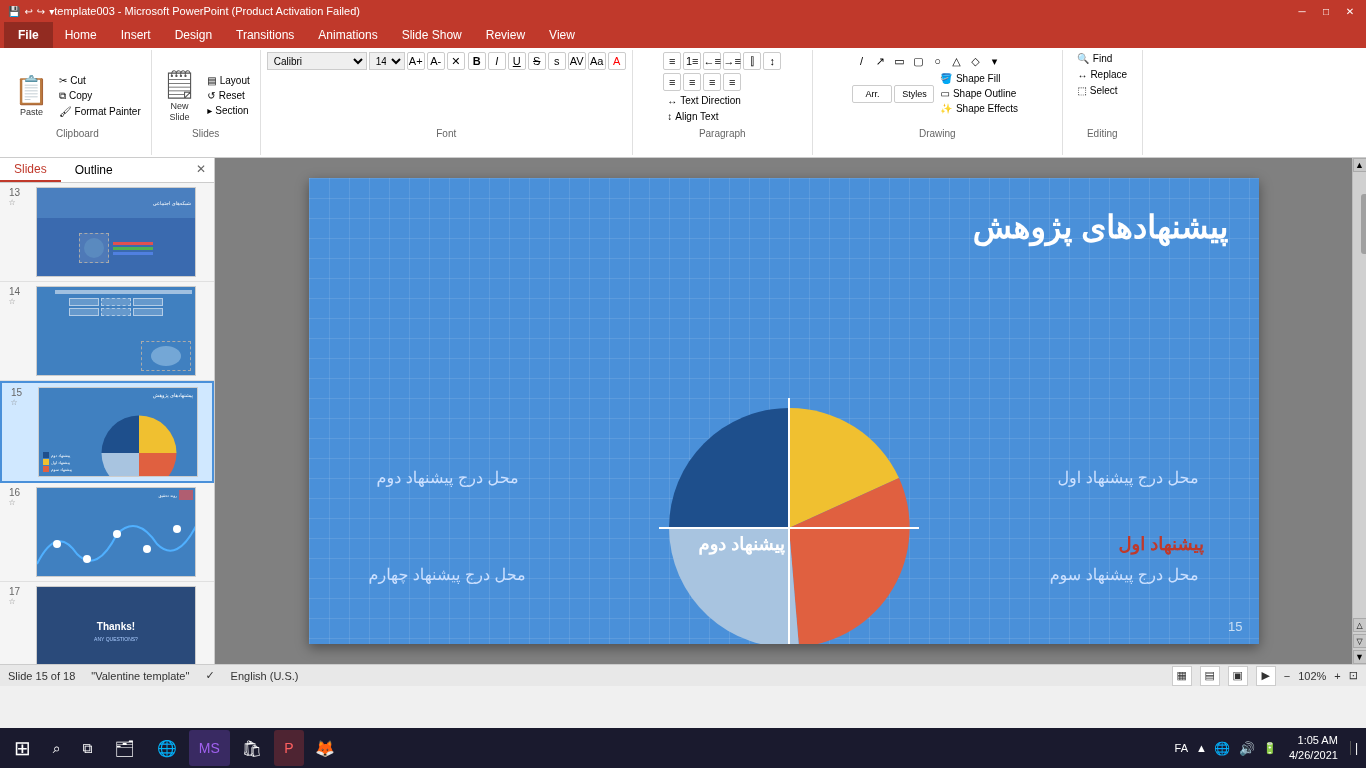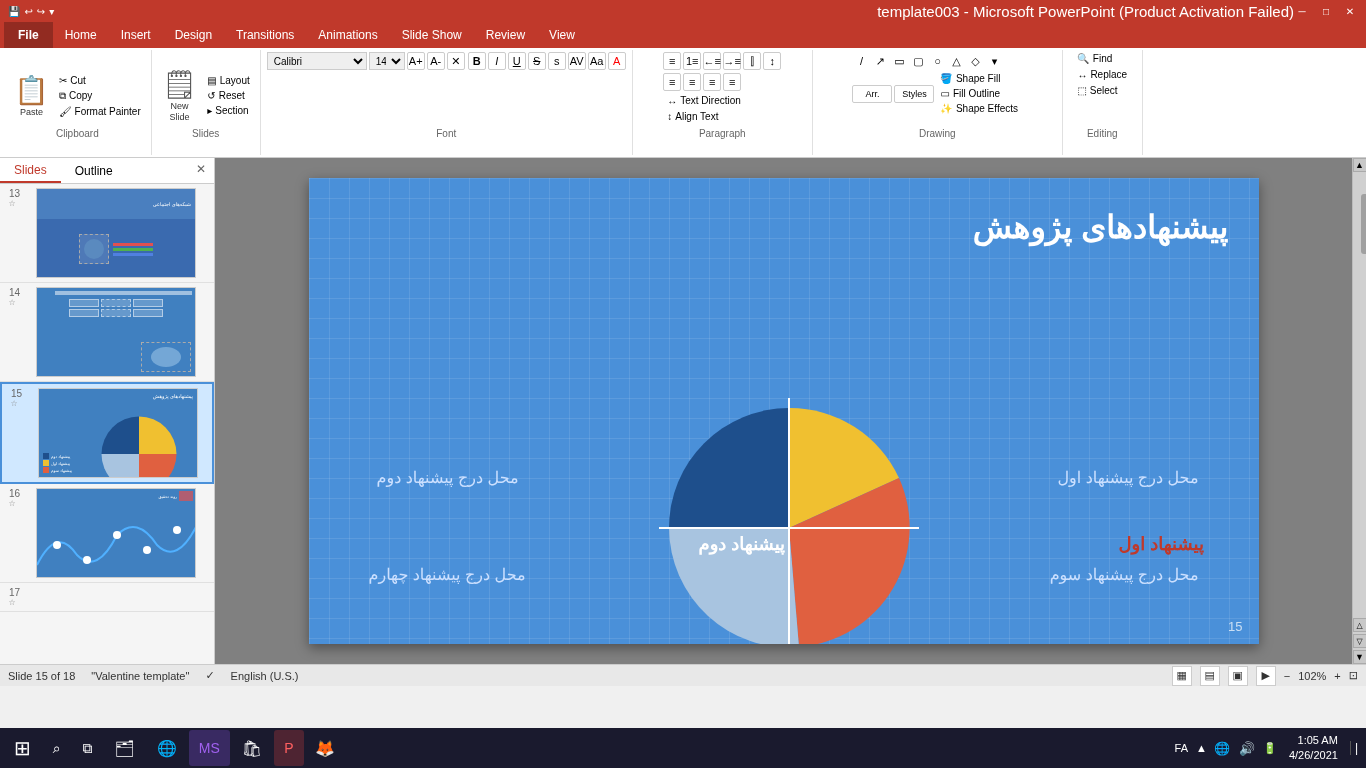--- a/index.html
+++ b/index.html
@@ -10,21 +10,21 @@
       height: 22px;
       background: #c0392b;
       display: flex;
       align-items: center;
       justify-content: space-between;
       padding: 0 8px;
       color: white;
       font-size: 11px;
     }
     #title-bar .left { display: flex; align-items: center; gap: 4px; }
-    #title-bar .center { flex: 1; text-align: right; font-size: 15px; }
+    #title-bar .center { flex: 1; text-align: left; font-size: 11px; }
     #title-bar .right { display: flex; gap: 8px; }
     #title-bar .win-btn { width: 16px; height: 16px; display: flex; align-items: center; justify-content: center; cursor: pointer; font-size: 10px; }
 
     
     .qa-icon { font-size: 10px; cursor: pointer; color: white; }
 
     
     #menu-bar {
       height: 26px;
       background: #c0392b;
@@ -517,21 +517,21 @@
         <div class="font-row" style="gap:2px;">
           <button class="fmt-btn" style="width:40px; font-size:9px;">Arr.</button>
           <button class="fmt-btn" style="width:40px; font-size:9px;">Styles</button>
           <div class="small-btns">
             <div class="sm-btn">
               <span>🪣</span>
                 <span>Shape Fill</span>
             </div>
             <div class="sm-btn">
               <span>▭</span>
-                <span>Fill Outline</span>
+                <span>Shape Outline</span>
             </div>
             <div class="sm-btn">
               <span>✨</span>
                 <span>Shape Effects</span>
             </div>
           </div>
         </div>
       </div>
       <span class="ribbon-group-label">Drawing</span>
     </div>
@@ -670,20 +670,26 @@
           </svg>
         </div>
       </div>
     </div>
 
     <div class="slide-item">
       <div style="display:flex;flex-direction:column;align-items:center;">
         <span class="slide-num">17</span>
         <span class="slide-star">☆</span>
       </div>
+      <div class="slide-thumb thumb-17">
+        <div style="width:100%;height:100%;background:#2a4a7a;display:flex;flex-direction:column;align-items:center;justify-content:center;gap:4px;">
+          <span style="font-size:10px;color:white;font-weight:bold;">Thanks!</span>
+          <span style="font-size:5px;color:#aaccff;">ANY QUESTIONS?</span>
+        </div>
+      </div>
     </div>
 
   </div>
 
   <div id="slide-area">
     <div id="slide-container">
 
       <div class="slide-title">پیشنهادهای پژوهش</div>
 
       <div class="quad-label" style="top:290px; left:68px; font-size:16px;">محل درج پیشنهاد دوم</div>

